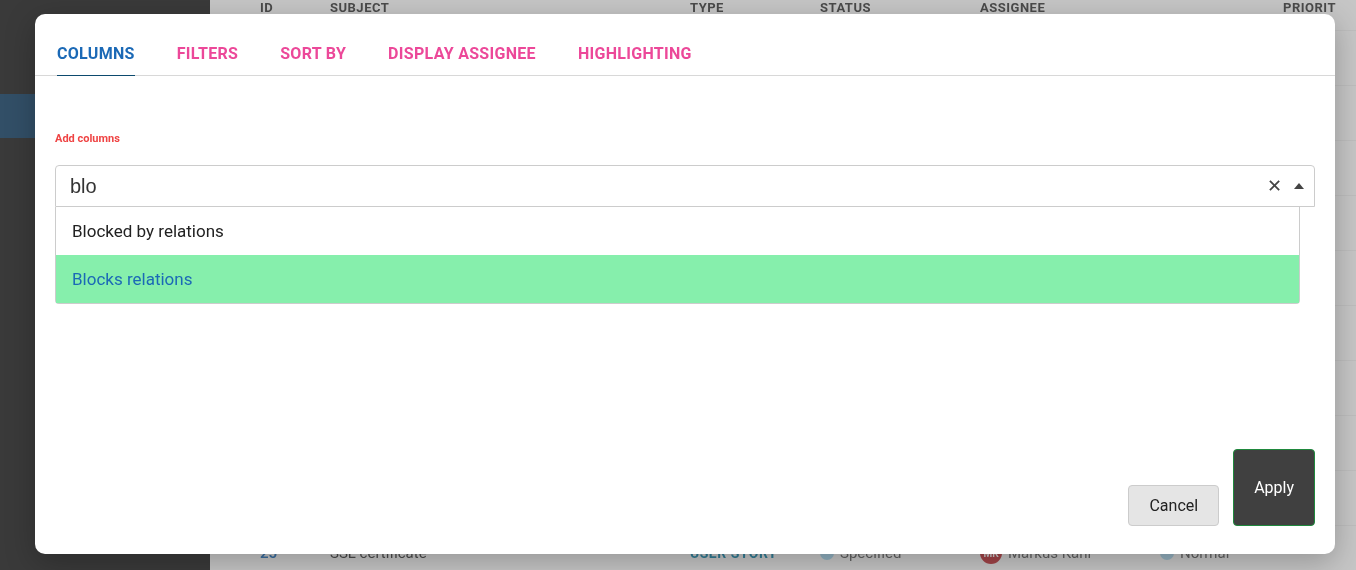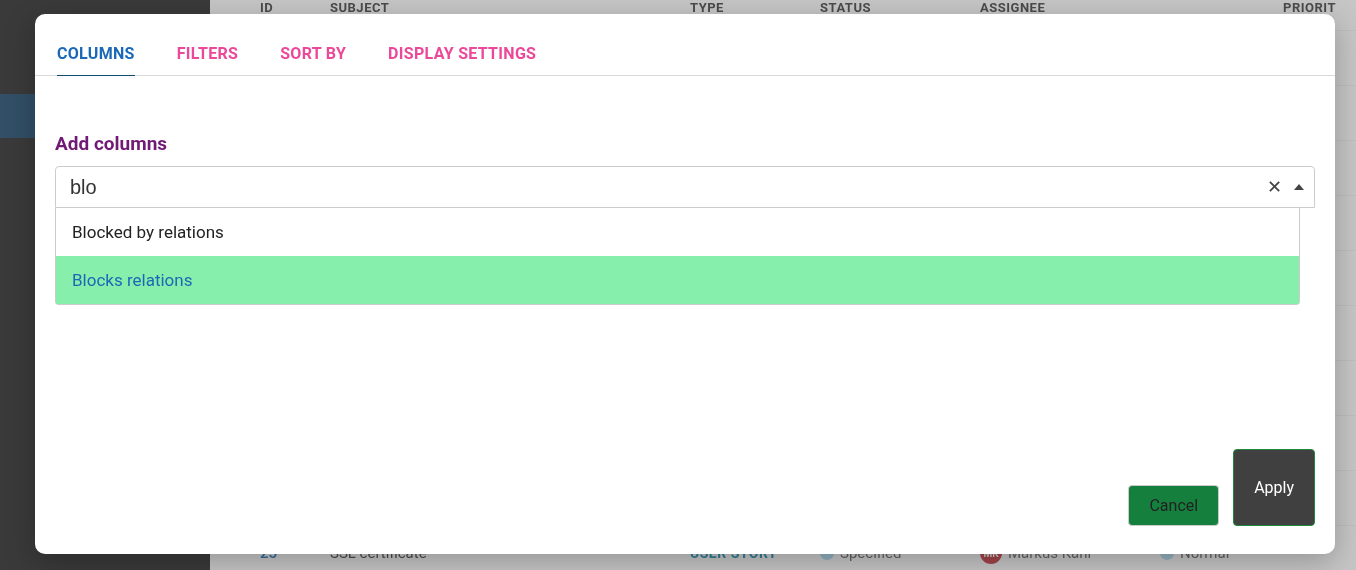--- a/index.html
+++ b/index.html
@@ -99,24 +99,24 @@
       color: #1b69b6;
       border-bottom: 1px solid #0c4a6e;
       margin-bottom: -1px;
     }
     .modal-body {
       flex: 1;
       padding: 56px 20px 0 20px;
       overflow: visible;
     }
     .field-label {
-      font-size: 19px;
+      font-size: 11px;
       font-weight: 700;
-      color: #701a75;
-      margin-bottom: 11px;
+      color: #ef4444;
+      margin-bottom: 20px;
     }
     .combo-wrap { position: relative; }
     .combo-control {
       display: flex;
       align-items: center;
       border: 1px solid #ccc;
       border-radius: 4px 4px 0 0;
       height: 42px;
       padding: 0 10px 0 14px;
       background: #fff;
@@ -171,21 +171,21 @@
       padding: 18px 20px 28px 20px;
     }
     .btn {
       font-size: 16px;
       padding: 10px 20px;
       border-radius: 4px;
       cursor: pointer;
       font-family: inherit;
     }
     .btn-cancel {
-      background: #15803d;
+      background: #e5e5e5;
       border: 1px solid #ccc;
       color: #222;
       margin-top: 36px;
     }
     .btn-apply {
       background: #404040;
       border: 1px solid #1f883d;
       color: #fff;
     }
   </style>
@@ -310,21 +310,22 @@
 </div>
 
 <div class="bg-dim-overlay"></div>
 
 <div class="modal">
 
   <div class="tabs">
     <div class="tab active">COLUMNS</div>
     <div class="tab">FILTERS</div>
     <div class="tab">SORT BY</div>
-    <div class="tab">DISPLAY SETTINGS</div>
+    <div class="tab">DISPLAY ASSIGNEE</div>
+    <div class="tab">HIGHLIGHTING</div>
   </div>
 
   <div class="modal-body">
     <div class="field-label">Add columns</div>
     <div class="combo-wrap">
       <div class="combo-control">
         <input class="combo-input" type="text" value="blo" style="">
         <span class="combo-clear">✕</span>
         <span class="combo-caret"></span>
       </div>

